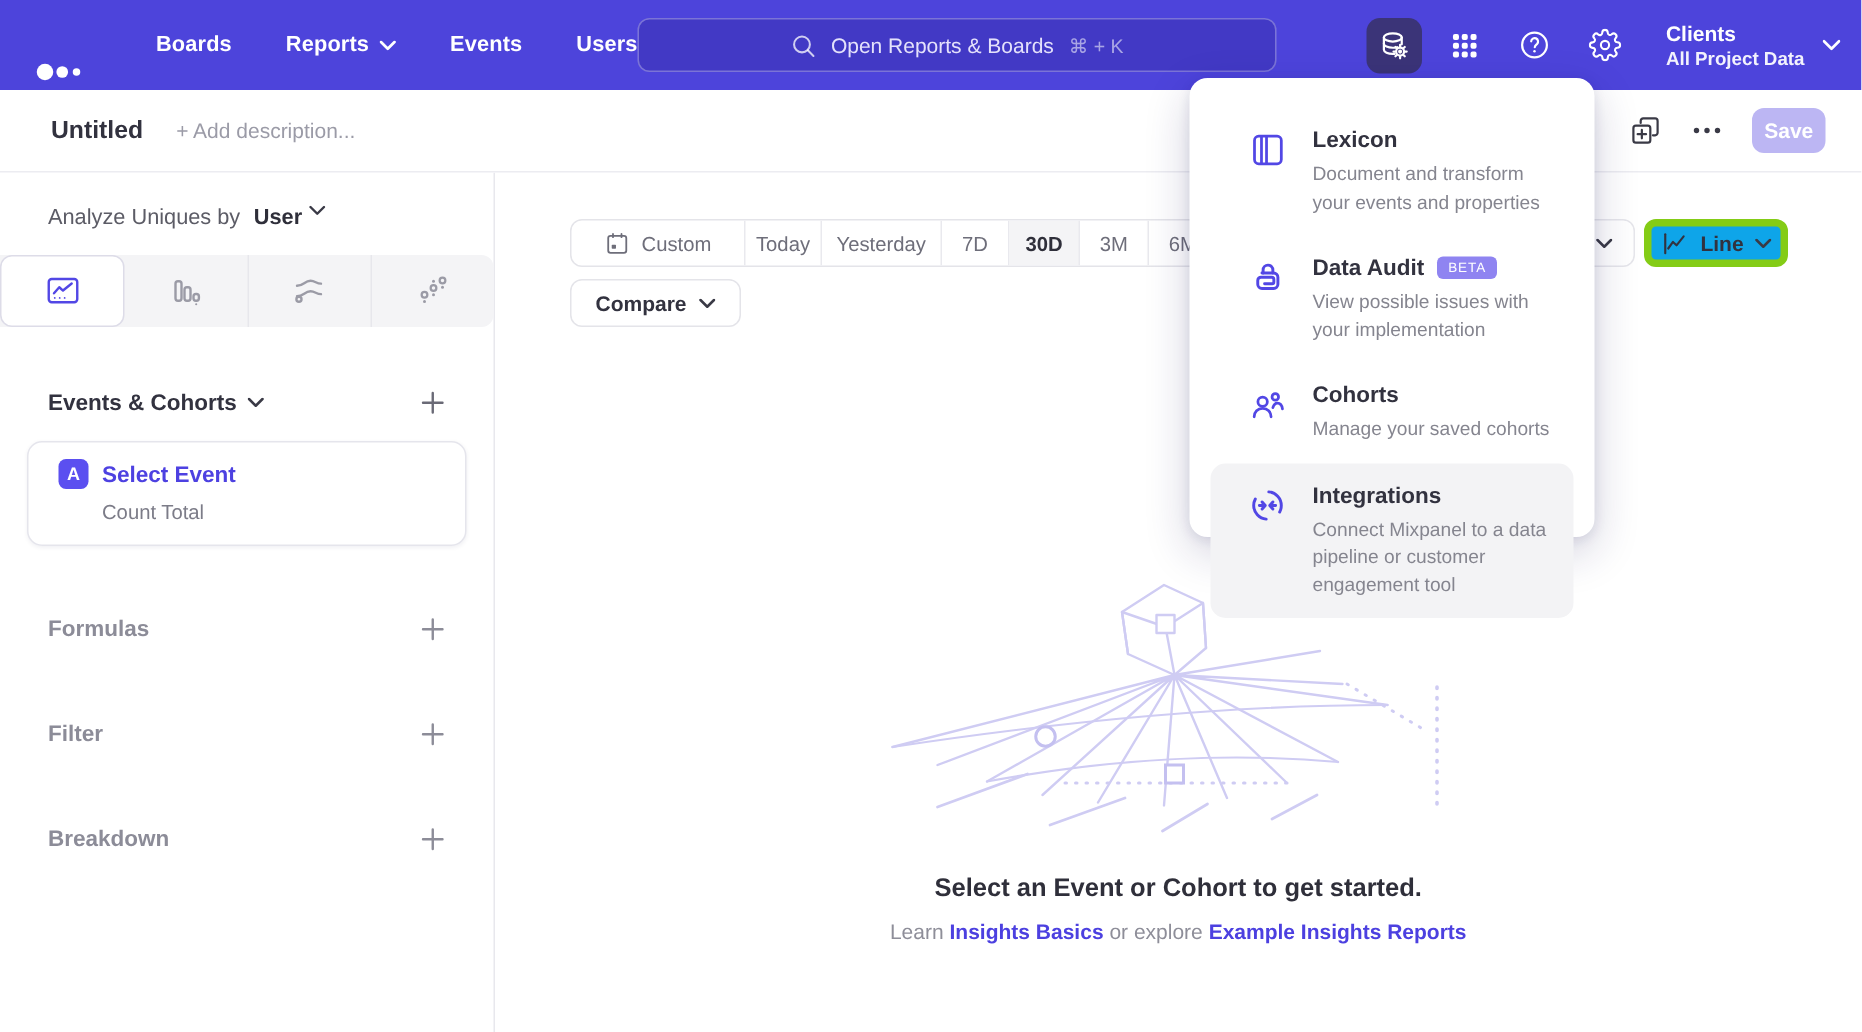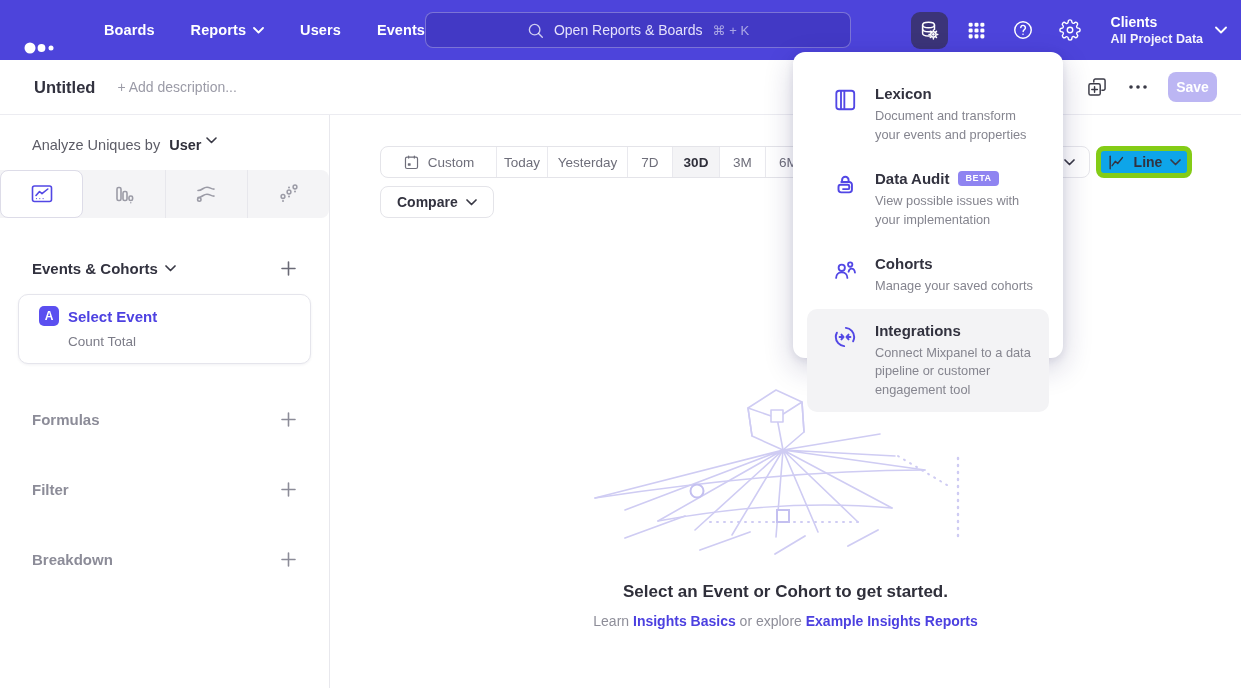--- a/index.html
+++ b/index.html
@@ -133,21 +133,21 @@
   }
   .menu-item {
     margin:0 14px; padding:13px 8px 13px 25px; border-radius:10px;
     display:flex; gap:17px; cursor:pointer;
   }
   .menu-item.hovered { background:#f3f3f5; }
   .menu-ic { width:26px; flex:0 0 26px; padding-top:2px; }
   .menu-title-row { display:flex; align-items:center; gap:9px; }
   .menu-title { font-size:15px; font-weight:700; color:#32323f; }
   .beta-badge {
-    background:#8f84f1; color:#fff; font-size:9px; font-weight:700; letter-spacing:.6px;
+    background:#8f84f1; color:#fff; font-size:9px; font-weight:400; letter-spacing:.6px;
     padding:3px 7px; border-radius:4px; line-height:1;
   }
   .menu-desc { margin-top:5px; font-size:12.8px; line-height:1.45; color:#85858f; max-width:172px; }
 
   .chev { flex:0 0 auto; }
 </style>
 </head>
 <body>
 
 <div class="topnav">
@@ -162,24 +162,24 @@
     <div class="nav-link">
         <span>Boards</span>
       </div>
     <div class="nav-link">
         <span>Reports</span>
       <svg class="chev" width="11" height="7" viewBox="0 0 11 7">
           <path d="M1 1l4.5 4.5L10 1" fill="none" stroke="#fff" stroke-width="1.8" stroke-linecap="round" stroke-linejoin="round"></path>
         </svg>
     </div>
     <div class="nav-link">
+        <span>Events</span>
+      </div>
+    <div class="nav-link">
         <span>Users</span>
-      </div>
-    <div class="nav-link">
-        <span>Events</span>
       </div>
   </div>
   <div class="searchbar">
     <svg width="17" height="17" viewBox="0 0 20 20">
         <circle cx="9" cy="9" r="6.2" fill="none" stroke="rgba(255,255,255,0.75)" stroke-width="1.6"></circle>
         <path d="M13.6 13.6L18 18" stroke="rgba(255,255,255,0.75)" stroke-width="1.6" stroke-linecap="round"></path>
       </svg>
     <span class="ph">Open Reports &amp; Boards</span>
     <span class="kbd">⌘ + K</span>
   </div>

